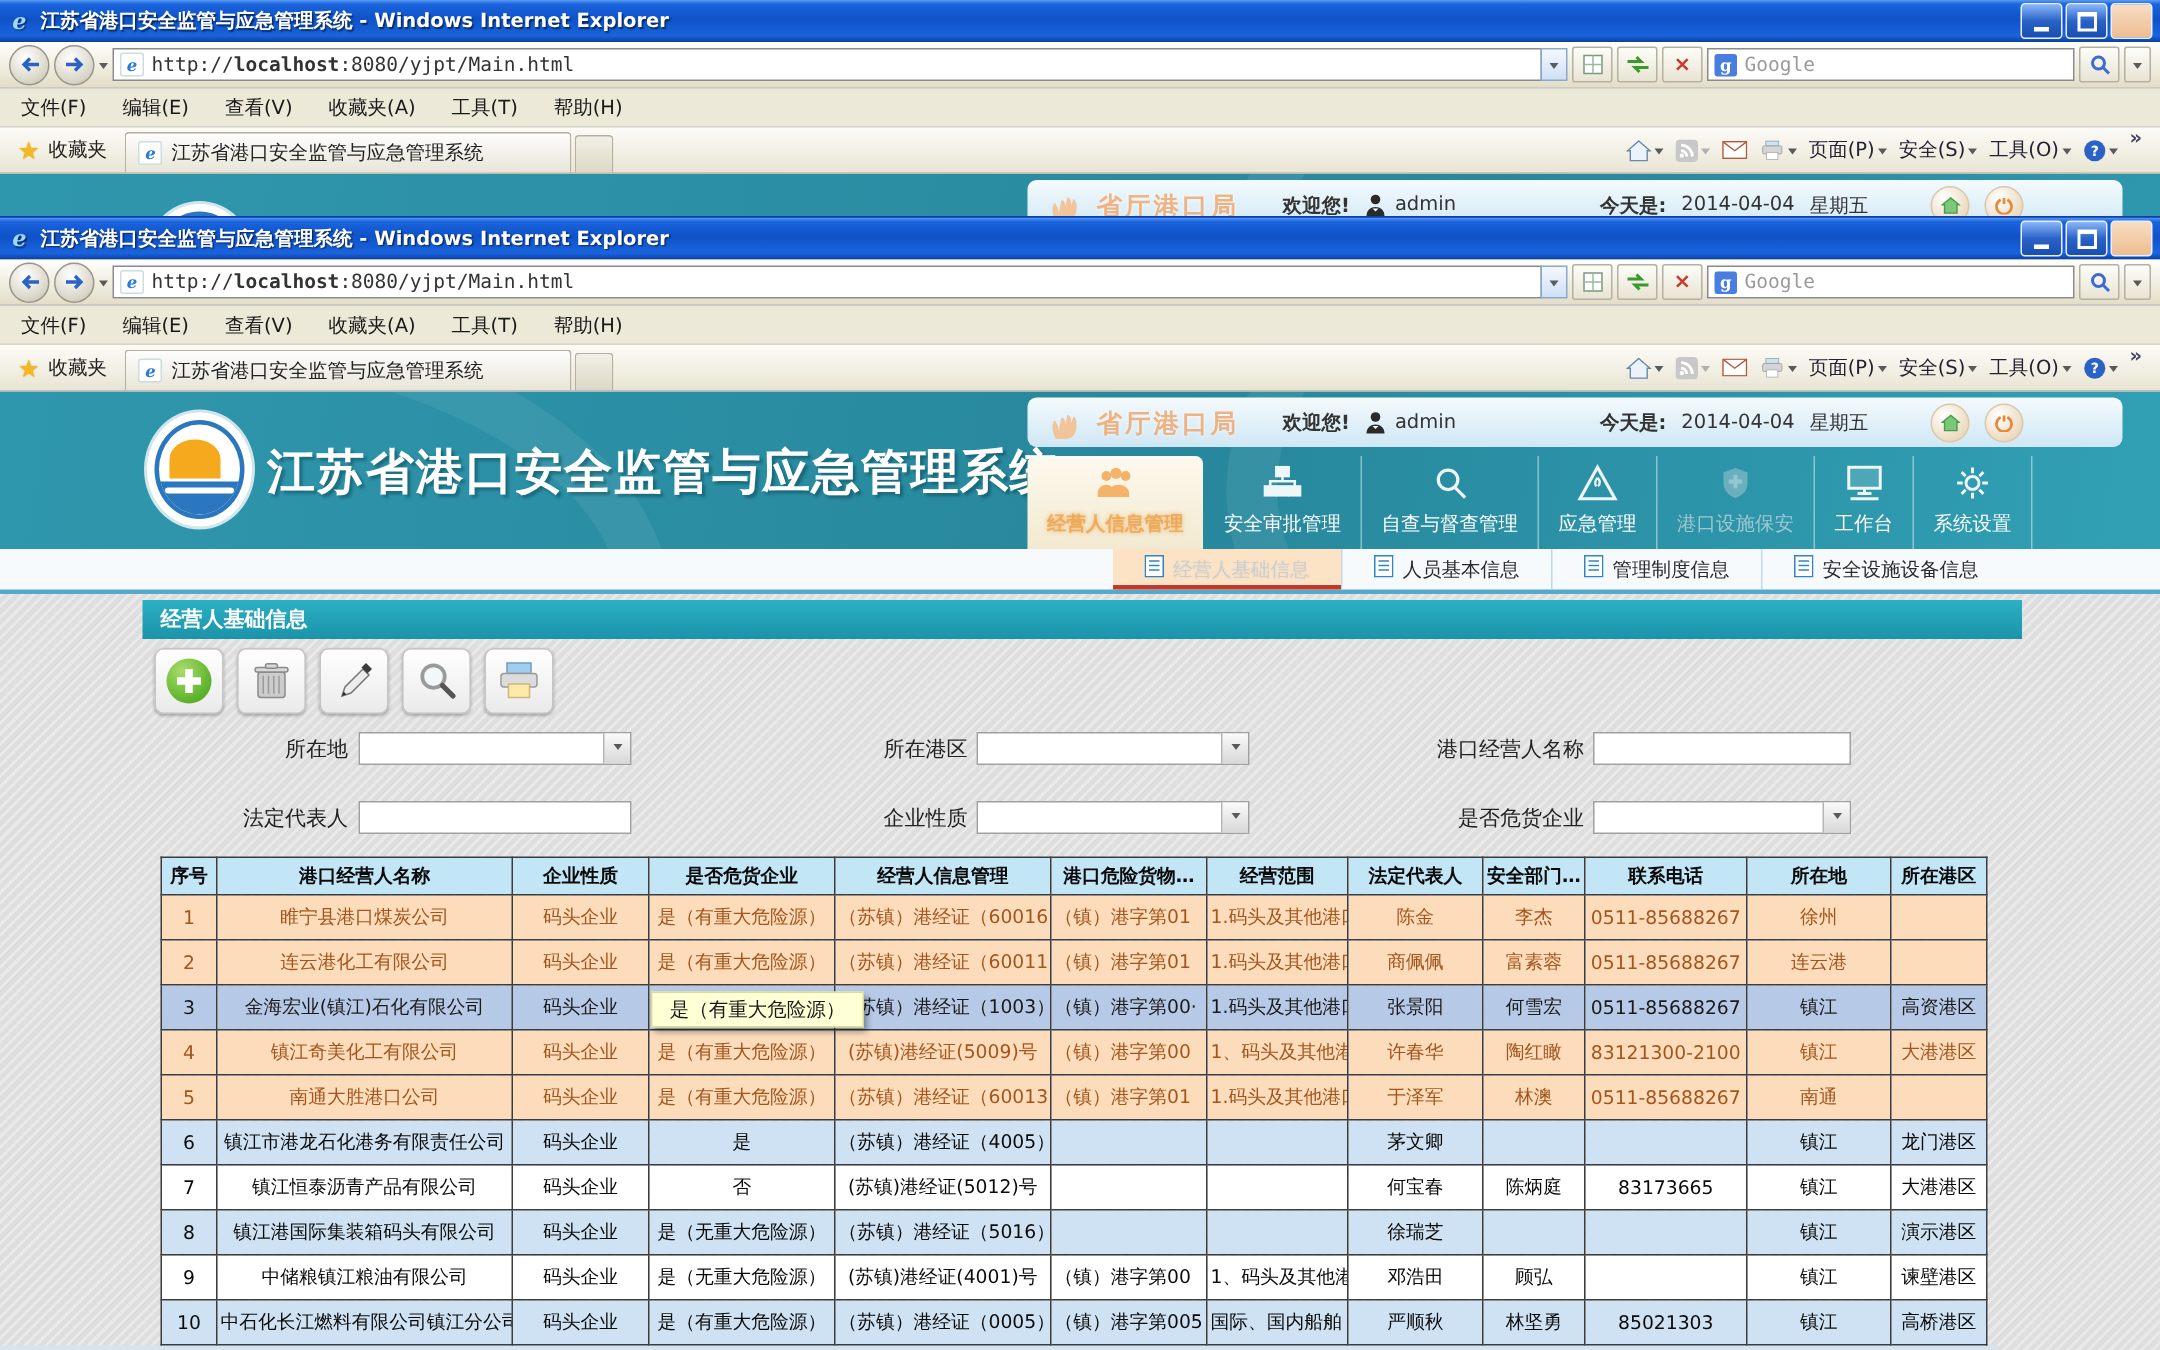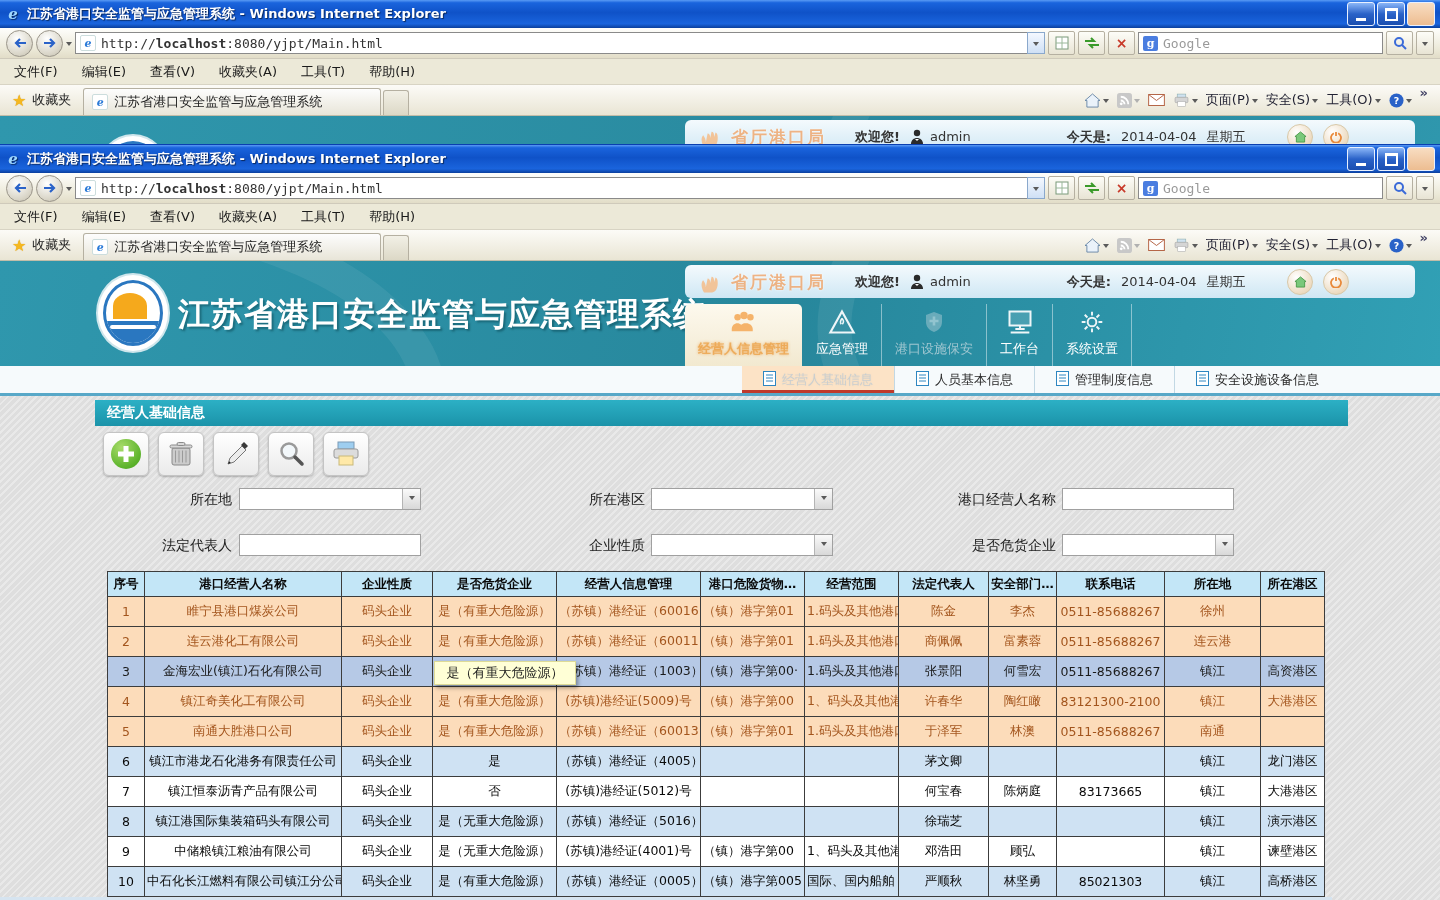--- a/index.html
+++ b/index.html
@@ -493,20 +493,41 @@
               <svg width="28" height="26" viewBox="0 0 24 22">
                 <g fill="#f5b36a">
                   <circle cx="6.5" cy="7" r="2.8"></circle>
                   <circle cx="17.5" cy="7" r="2.8"></circle>
                   <circle cx="12" cy="5.5" r="3.2"></circle>
                   <path d="M1.5 17c0-3 2.3-5 4.8-5 1.3 0 2.5.5 3.3 1.3.9-.8 2-1.3 3.4-1.3h1c2.7 0 5.5 2 5.5 5v2h-18z"></path>
                 </g>
               </svg>
             </span>
             <span class="nav-label">经营人信息管理</span>
+          </div>
+          <div class="nav-item">
+            <span class="nav-ic">
+              <svg width="28" height="26" viewBox="0 0 24 22" fill="none" stroke="#eef6f8" stroke-width="1.5">
+                <rect x="8.5" y="2" width="7" height="5" fill="#eef6f8"></rect>
+                <path d="M12 7v3M5 13v-3h14v3"></path>
+                <rect x="2" y="13" width="6" height="5" fill="#eef6f8"></rect>
+                <rect x="9" y="13" width="6" height="5" fill="#eef6f8"></rect>
+                <rect x="16" y="13" width="6" height="5" fill="#eef6f8"></rect>
+              </svg>
+            </span>
+            <span class="nav-label">安全审批管理</span>
+          </div>
+          <div class="nav-item">
+            <span class="nav-ic">
+              <svg width="26" height="26" viewBox="0 0 24 24" fill="none" stroke="#eef6f8" stroke-width="2">
+                <circle cx="10.5" cy="10" r="6"></circle>
+                <path d="M15 15l6 6"></path>
+              </svg>
+            </span>
+            <span class="nav-label">自查与督查管理</span>
           </div>
           <div class="nav-item">
             <span class="nav-ic">
               <svg width="28" height="26" viewBox="0 0 24 22" fill="none" stroke="#eef6f8" stroke-width="1.8">
                 <path d="M12 2L22 20H2z"></path>
                 <path d="M12 8c-1.4 1.8-1.9 3.3-.7 4.9M12 8c1.7 1.7 1.5 3.5.3 4.9" stroke-width="1.3"></path>
               </svg>
             </span>
             <span class="nav-label">应急管理</span>
           </div>

